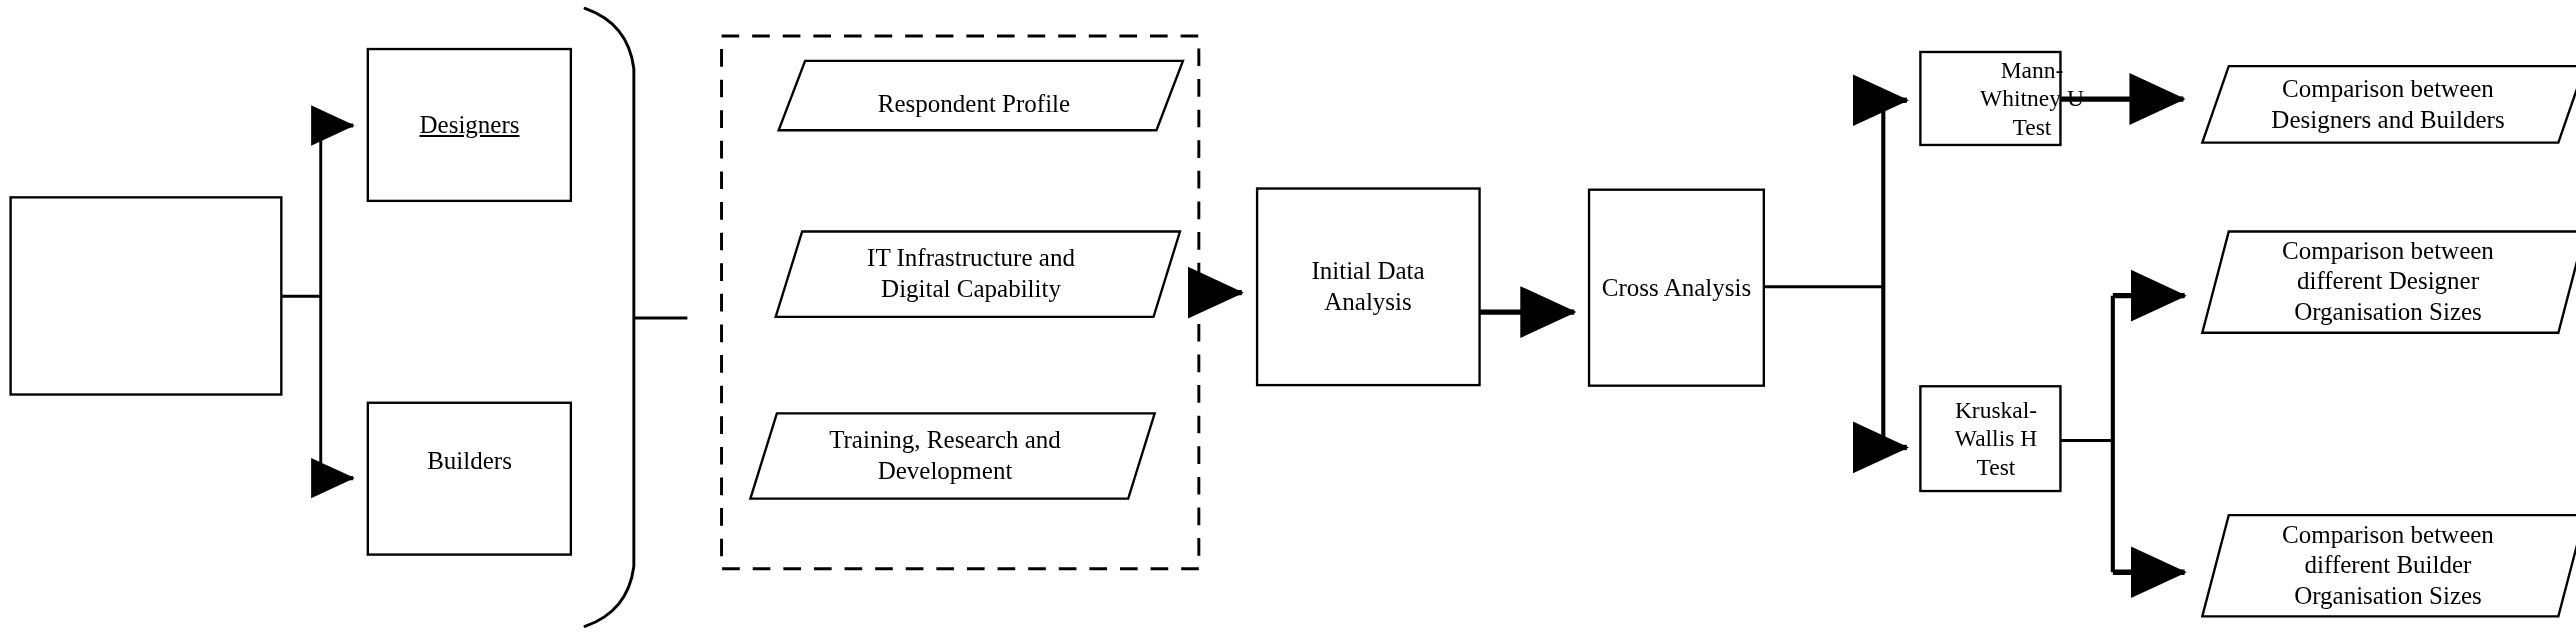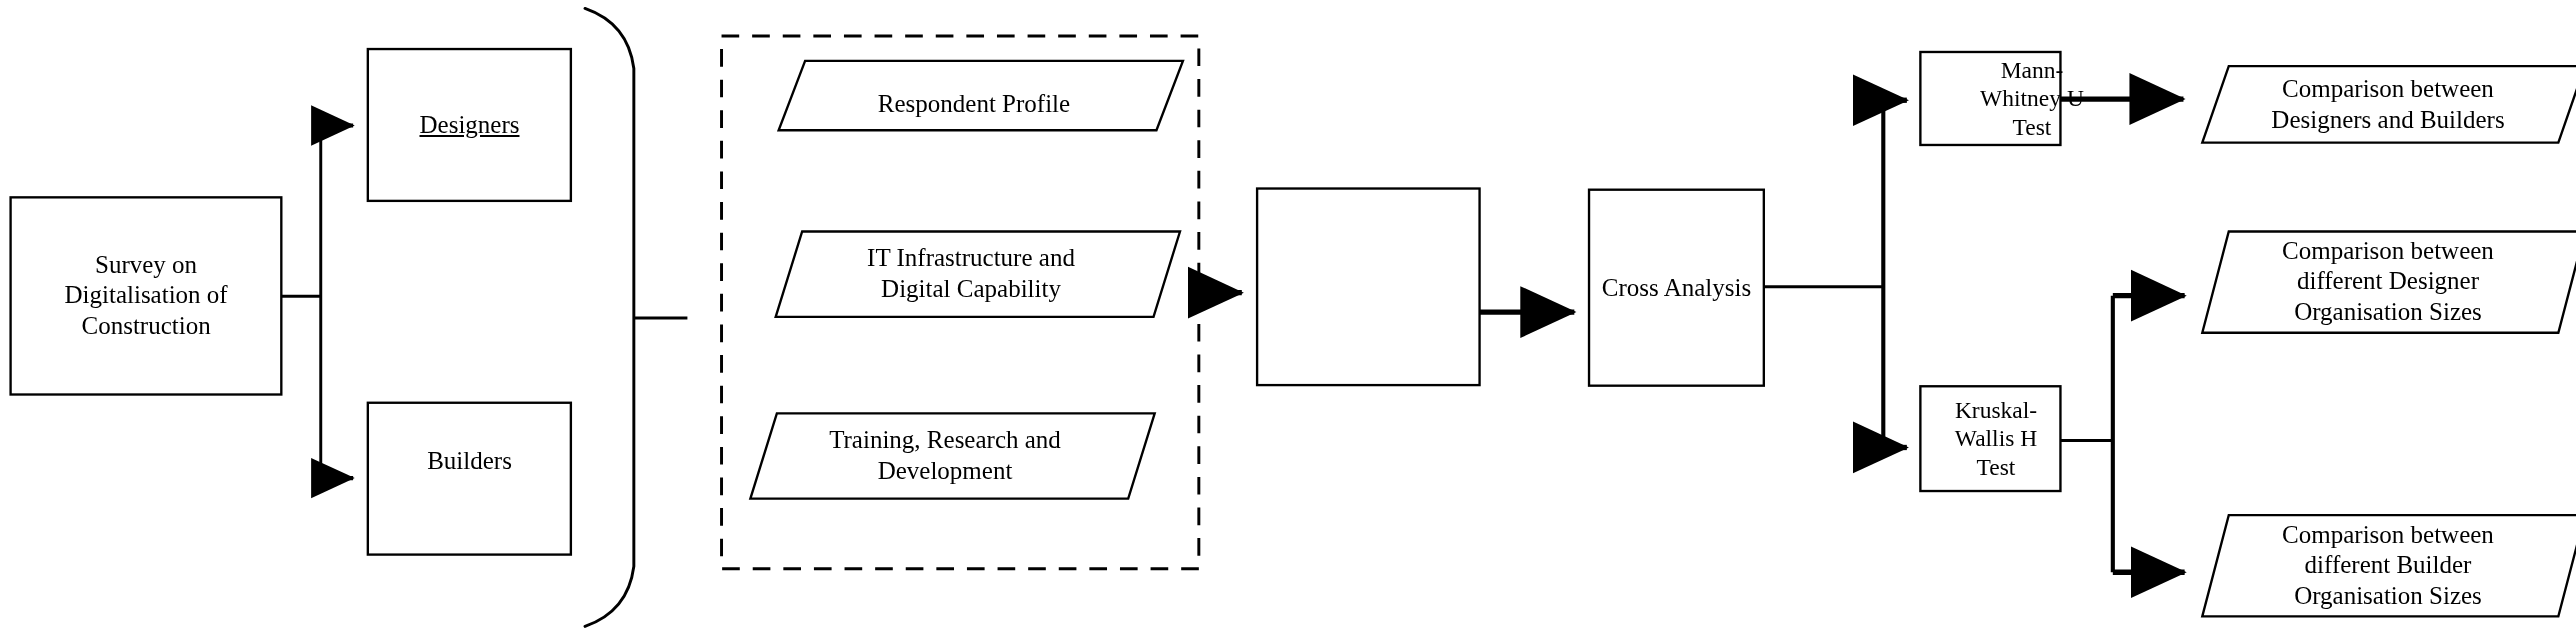--- a/index.html
+++ b/index.html
@@ -103,36 +103,35 @@
     <path d="M3590,502 L3712,502" fill="none" stroke="#000000" stroke-width="9" marker-end="url(#ah)"></path>
     <path d="M3590,972 L3712,972" fill="none" stroke="#000000" stroke-width="9" marker-end="url(#ah)"></path>
 
     <path d="M3787,112 L4392,112 L4347,242 L3742,242 z" fill="#ffffff" stroke="#000000" stroke-width="4"></path>
 
     <path d="M3787,393 L4392,393 L4347,565 L3742,565 z" fill="#ffffff" stroke="#000000" stroke-width="4"></path>
 
     <path d="M3787,875 L4392,875 L4347,1047 L3742,1047 z" fill="#ffffff" stroke="#000000" stroke-width="4"></path>
   </svg>
 
-  <div class="node-label sz-lg" style="left:10.6px; top:197px; width:271px; height:197px;">Survey on
-Digitalisation of
-Construction</div>
 
   <div class="node-label sz-lg" style="left:368px; top:49px; width:203px; height:152px;text-decoration:underline;">Designers</div>
 
   <div class="node-label sz-lg" style="left:368px; top:403px; width:203px; height:117px;">Builders</div>
 
   <div class="node-label sz-lg" style="left:785px; top:61px; width:378px; height:87px;">Respondent Profile</div>
 
   <div class="node-label sz-lg" style="left:782px; top:231px; width:378px; height:85px;">IT Infrastructure and
 Digital Capability</div>
 
   <div class="node-label sz-lg" style="left:756px; top:413px; width:378px; height:85px;">Training, Research and
 Development</div>
 
+  <div class="node-label sz-lg" style="left:1257px; top:188px; width:222px; height:197px;">Initial Data
+Analysis</div>
 
   <div class="node-label sz-lg" style="left:1583px; top:190px; width:187px; height:196px;">Cross Analysis</div>
 
   <div class="node-label sz-md" style="left:1920px; top:52px; width:168px; height:93px;margin-left:28px;">Mann-
 Whitney U
 Test</div>
 
   <div class="node-label sz-md" style="left:1920px; top:386px; width:152px; height:105px;">Kruskal-
 Wallis H
 Test</div>

